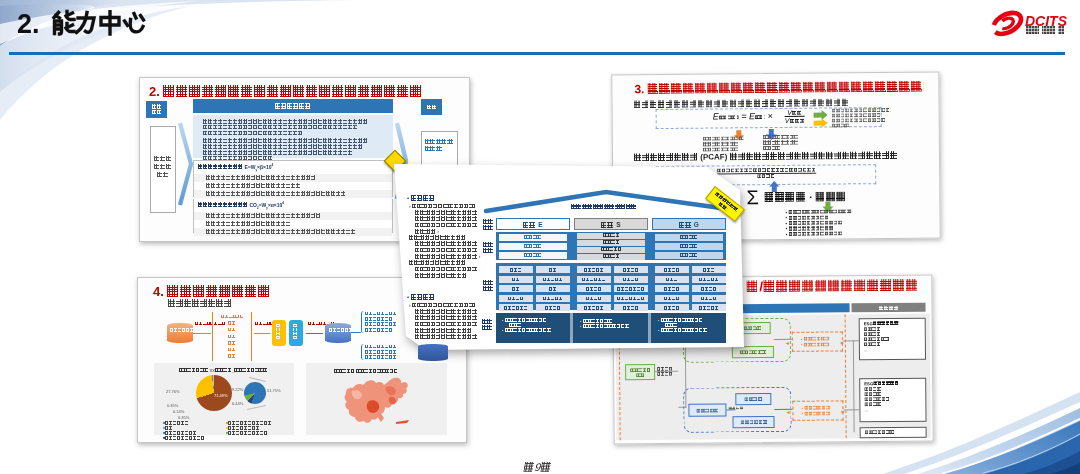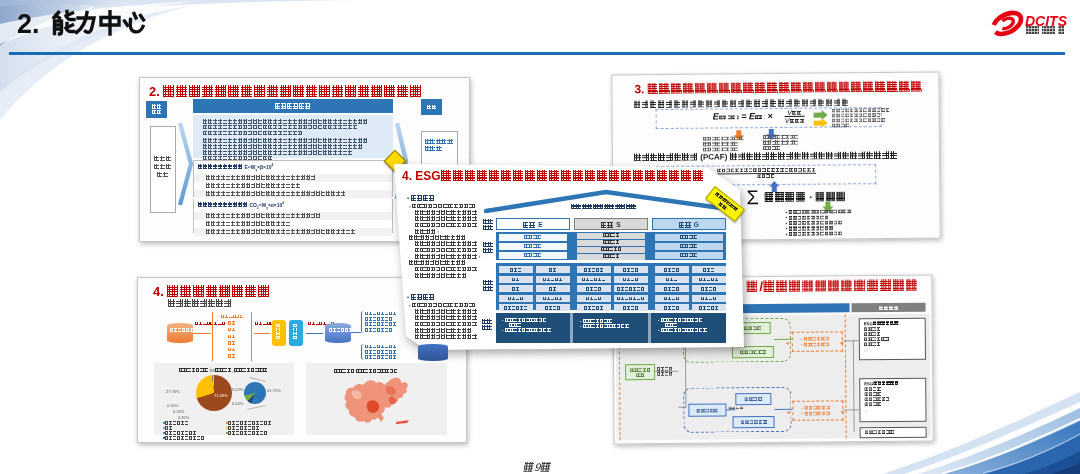--- a/index.html
+++ b/index.html
@@ -123,21 +123,21 @@
       <path d="M2,2 L11,40 L2,78" fill="none" stroke="url(#ch1)" stroke-width="4.5"></path>
     </svg>
  <div class="abs" style="left:281px;top:21px;width:21px;height:16px;background:#2E75B6;color:#fff;font-size:5px;text-align:center;padding-top:5px;"><span class="zb" style="width:2em"></span></div>
  <div class="abs" style="left:281px;top:53px;width:37px;height:36px;border:1px solid #aaa;background:#fff;color:#2E75B6;font-size:5.5px;padding:7px 3px;line-height:7px;"><span class="zh" style="width:5em"></span><span class="zh" style="width:3em"></span></div>
 </div>
 
 <div class="card" style="left:612px;top:73px;width:328px;height:167px;transform:rotate(-0.5deg);">
  <div class="abs rt" style="left:22px;top:7px;font-size:12px;"><span>3.</span>&nbsp;<span class="zb" style="width:23em;"></span></div>
  <div class="abs" style="left:21px;top:25px;font-size:8px;color:#222;"><span class="zh" style="width:27em"></span></div>
  <div class="abs" style="left:43px;top:34px;width:226px;height:20px;border:1px dashed #8EA9DB;"></div>
- <div class="abs" style="left:100px;top:37px;font-size:9px;color:#111;font-style:italic;font-weight:bold;">E<span class="zh" style="width:4em;font-size:5px;"></span> = E<span class="zh" style="width:2em;font-size:5px;"></span> × </div>
+ <div class="abs" style="left:100px;top:37px;font-size:9px;color:#111;font-style:italic;font-weight:normal;">E<span class="zh" style="width:4em;font-size:5px;"></span> = E<span class="zh" style="width:2em;font-size:5px;"></span> × </div>
  <div class="abs" style="left:172px;top:35px;font-size:5px;color:#111;text-align:center;">
   <div style="border-bottom:1px solid #111;padding:0 2px;"><i style="font-size:7px">V</i><span class="zh" style="width:2em"></span></div>
   <div><i style="font-size:7px">V</i><span class="zh" style="width:3em"></span></div>
  </div>
  <svg class="abs" style="left:200px;top:36px" width="16" height="18" viewBox="0 0 16 18">
       <path d="M1,3 h8 v-2.5 l6,5 -6,5 v-2.5 h-8 z" fill="#70AD47"></path>
       <path d="M1,12 h8 v-2 l6,4.5 -6,4.5 v-2 h-8 z" fill="#FFC000" transform="translate(0,-1)"></path>
     </svg>
  <div class="abs" style="left:219px;top:35px;width:48px;font-size:4.5px;color:#555;line-height:5px;">
   <span class="zh" style="width:13em"></span><span class="zh" style="width:11em"></span><span class="zh" style="width:12em"></span><span class="zh" style="width:4em"></span>
@@ -292,21 +292,20 @@
   <div class="abs" style="left:158px;top:94px;width:18px;height:1px;background:#4472C4;"></div>
   <div class="abs" style="left:227px;top:95px;width:16px;height:1px;background:#999;"></div>
   <div class="abs" style="left:237px;top:26px;width:1px;height:92px;background:#999;"></div>
  </div>
 </div>
 
 <div class="abs" style="left:387px;top:153px;width:16px;height:16px;background:#FFD800;border:1.5px solid #8a7a00;transform:rotate(45deg);box-shadow:1px 1px 2px rgba(0,0,0,.4);"></div>
 
 <div class="abs" style="left:390px;top:160px;width:358px;height:194px;filter:drop-shadow(2px 4px 5px rgba(0,0,0,.35));">
  <div class="abs" style="left:0;top:0;width:358px;height:194px;background:#fff;clip-path:polygon(4px 4px,317px 7px,350px 30px,354px 187px,36px 190px,16px 176px);">
-  <div class="abs rt" style="left:12px;top:9px;font-size:12px;"><span>4.&nbsp;ESG</span><span class="zb" style="width:3em;"></span><span class="zb" style="width:19em;"></span></div>
 
   <div class="abs" style="left:17px;top:35px;font-size:6px;color:#1F3864;font-weight:bold;">• <span class="zb" style="width:4em"></span></div>
   <div class="abs" style="left:19px;top:43px;font-size:5.2px;color:#404040;line-height:6.3px;width:74px;">
    › <span class="zh" style="width:12em"></span><span class="zh" style="width:12em;margin-left:6px"></span><span class="zh" style="width:12em;margin-left:6px"></span><span class="zh" style="width:12em;margin-left:6px"></span><span class="zh" style="width:4em;margin-left:6px"></span>
    › <span class="zh" style="width:11em"></span><span class="zh" style="width:12em;margin-left:6px"></span><span class="zh" style="width:12em;margin-left:6px"></span><span class="zh" style="width:12em;margin-left:6px"></span>
    › <span class="zh" style="width:11em"></span><span class="zh" style="width:12em;margin-left:6px"></span><span class="zh" style="width:10em;margin-left:6px"></span>
   </div>
   <div class="abs" style="left:17px;top:134px;font-size:6px;color:#1F3864;font-weight:bold;">• <span class="zb" style="width:4em"></span></div>
   <div class="abs" style="left:19px;top:142px;font-size:5.2px;color:#404040;line-height:6.3px;width:74px;">
    › <span class="zh" style="width:12em"></span><span class="zh" style="width:12em;margin-left:6px"></span><span class="zh" style="width:12em;margin-left:6px"></span><span class="zh" style="width:12em;margin-left:6px"></span><span class="zh" style="width:11em;margin-left:6px"></span><span class="zh" style="width:12em;margin-left:6px"></span>

